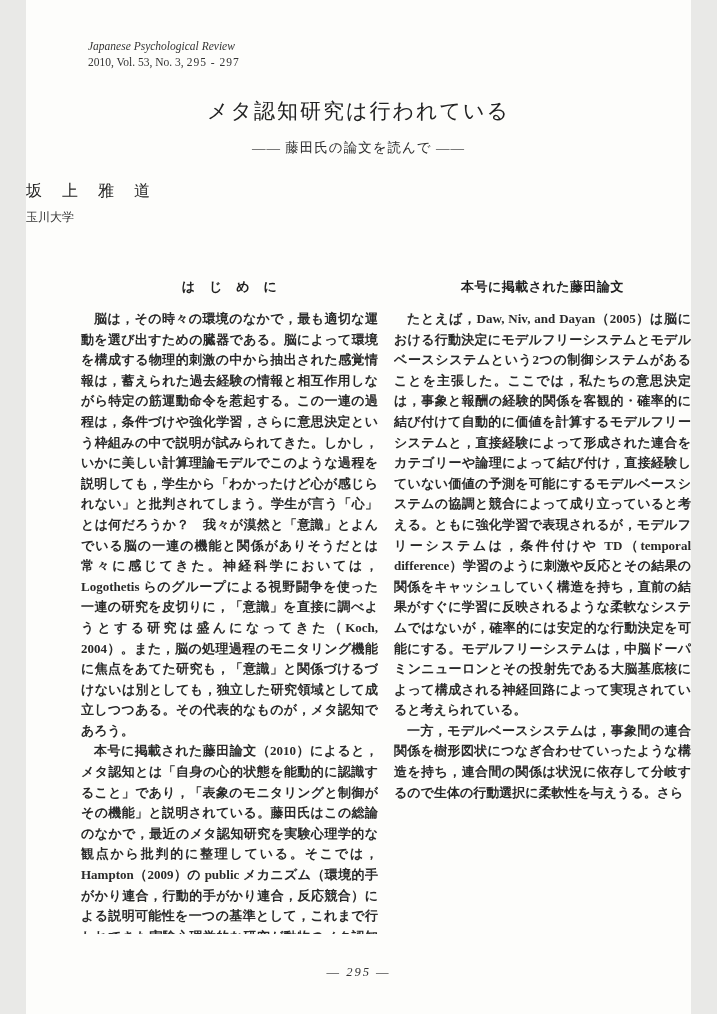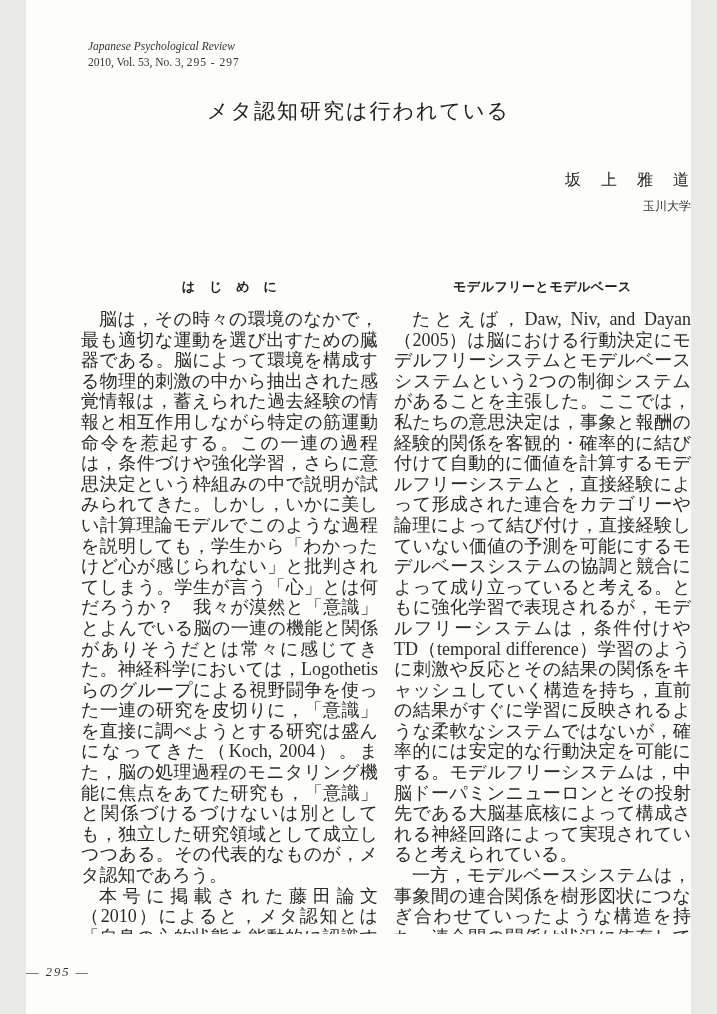--- a/index.html
+++ b/index.html
@@ -49,35 +49,34 @@
   .paper-subtitle {
     font-size: 13.5px;
     letter-spacing: 1px;
     margin-top: 14px;
     color: #2b2b2b;
   }
 
   
   .author-block {
     position: absolute;
-    top: 170px;
+    top: 181px;
     left: 0;
     width: 100%;
-    text-align: right;
+    text-align: left;
   }
   .author-name {
     font-size: 16px;
     letter-spacing: 2px;
     color: #222;
   }
   .author-affiliation {
     font-size: 12px;
     margin-top: 7px;
     color: #333;
-    margin-left: 33px;
   }
 
   
   .columns {
     position: absolute;
     top: 276px;
     left: 55px;
     width: 610px;
     height: 658px;
     display: flex;
@@ -92,35 +91,36 @@
     font-family: "Liberation Sans", "DejaVu Sans", sans-serif;
     font-weight: bold;
     font-size: 13px;
     letter-spacing: 0.5px;
     text-align: center;
     margin: 2px 0 13px 0;
     color: #1e1e1e;
   }
   .column p {
     margin: 0;
-    font-size: 18px;
+    font-size: 13px;
     line-height: 20.6px;
     text-align: justify;
     text-justify: inter-ideograph;
     text-indent: 1em;
     color: #2a2a2a;
+    font-weight: bold;
   }
 
   
   .page-number {
     position: absolute;
     bottom: 34px;
     left: 0;
     width: 100%;
-    text-align: left;
+    text-align: center;
     font-style: italic;
     font-size: 12.5px;
     letter-spacing: 2px;
     color: #333;
   }
 </style>
 </head>
 <body>
 
 <div class="page">
@@ -128,37 +128,38 @@
   <div class="journal-header">
     <div class="journal-name">Japanese Psychological Review</div>
     <div class="journal-vol">
       <span>2010, Vol. 53, No. 3,</span>
       <span class="page-range">295 - 297</span>
     </div>
   </div>
 
   <div class="title-block">
     <h1 class="paper-title">メタ認知研究は行われている</h1>
+    <div class="paper-subtitle">―― 藤田氏の論文を読んで ――</div>
   </div>
 
   <div class="author-block">
     <div class="author-name">坂　上　雅　道</div>
     <div class="author-affiliation">玉川大学</div>
   </div>
 
   <div class="columns">
     <div class="column">
       <h2 class="section-heading">は　じ　め　に</h2>
       <div>
           <p>脳は，その時々の環境のなかで，最も適切な運動を選び出すための臓器である。脳によって環境を構成する物理的刺激の中から抽出された感覚情報は，蓄えられた過去経験の情報と相互作用しながら特定の筋運動命令を惹起する。この一連の過程は，条件づけや強化学習，さらに意思決定という枠組みの中で説明が試みられてきた。しかし，いかに美しい計算理論モデルでこのような過程を説明しても，学生から「わかったけど心が感じられない」と批判されてしまう。学生が言う「心」とは何だろうか？　我々が漠然と「意識」とよんでいる脳の一連の機能と関係がありそうだとは常々に感じてきた。神経科学においては，Logothetis らのグループによる視野闘争を使った一連の研究を皮切りに，「意識」を直接に調べようとする研究は盛んになってきた（Koch, 2004）。また，脳の処理過程のモニタリング機能に焦点をあてた研究も，「意識」と関係づけるづけないは別としても，独立した研究領域として成立しつつある。その代表的なものが，メタ認知であろう。</p>
           <p>本号に掲載された藤田論文（2010）によると，メタ認知とは「自身の心的状態を能動的に認識すること」であり，「表象のモニタリングと制御がその機能」と説明されている。藤田氏はこの総論のなかで，最近のメタ認知研究を実験心理学的な観点から批判的に整理している。そこでは，Hampton（2009）の public メカニズム（環境的手がかり連合，行動的手がかり連合，反応競合）による説明可能性を一つの基準として，これまで行われてきた実験心理学的な研究が動物のメタ認知能力を証明しているかどうか検証している。</p>
         </div>
     </div>
     <div class="column">
-      <h2 class="section-heading">モデルフリーとモデルベース</h2>
+      <h2 class="section-heading">本号に掲載された藤田論文</h2>
       <div>
           <p>たとえば，Daw, Niv, and Dayan（2005）は脳における行動決定にモデルフリーシステムとモデルベースシステムという2つの制御システムがあることを主張した。ここでは，私たちの意思決定は，事象と報酬の経験的関係を客観的・確率的に結び付けて自動的に価値を計算するモデルフリーシステムと，直接経験によって形成された連合をカテゴリーや論理によって結び付け，直接経験していない価値の予測を可能にするモデルベースシステムの協調と競合によって成り立っていると考える。ともに強化学習で表現されるが，モデルフリーシステムは，条件付けや TD（temporal difference）学習のように刺激や反応とその結果の関係をキャッシュしていく構造を持ち，直前の結果がすぐに学習に反映されるような柔軟なシステムではないが，確率的には安定的な行動決定を可能にする。モデルフリーシステムは，中脳ドーパミンニューロンとその投射先である大脳基底核によって構成される神経回路によって実現されていると考えられている。</p>
           <p>一方，モデルベースシステムは，事象間の連合関係を樹形図状につなぎ合わせていったような構造を持ち，連合間の関係は状況に依存して分岐するので生体の行動選択に柔軟性を与えうる。さら</p>
         </div>
     </div>
   </div>
 
   <div class="page-number">― 295 ―</div>
 
 </div>

